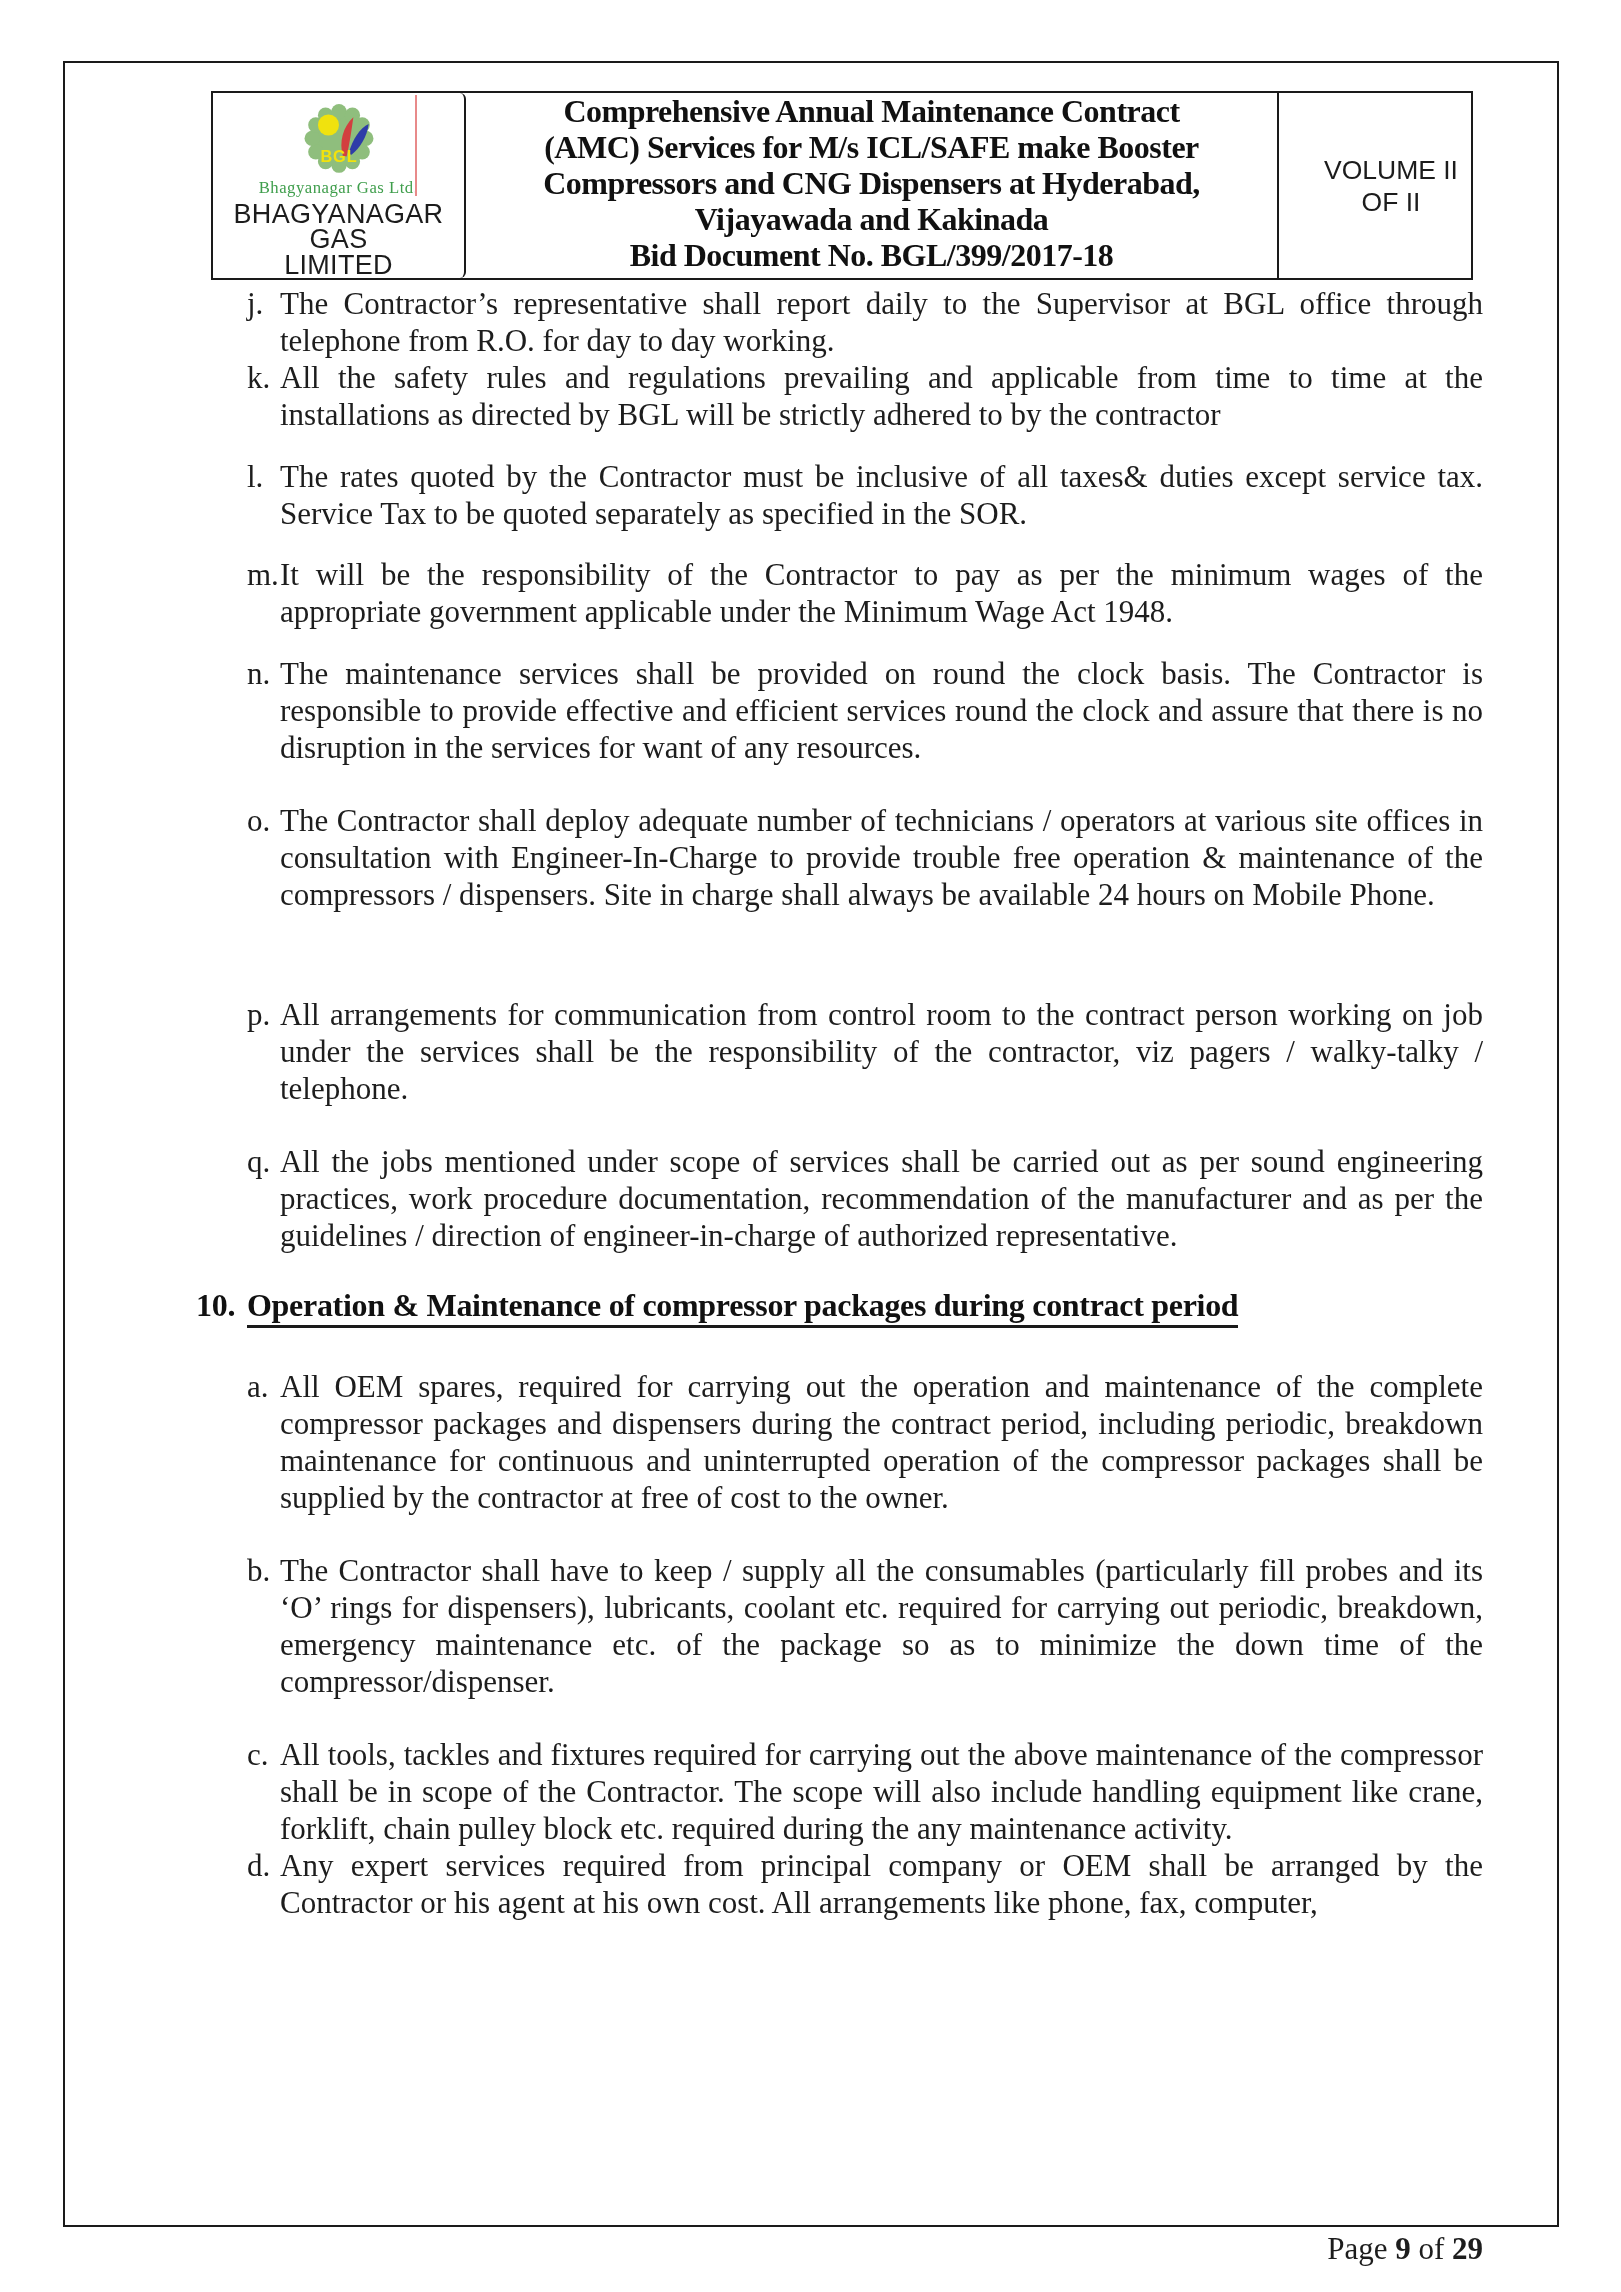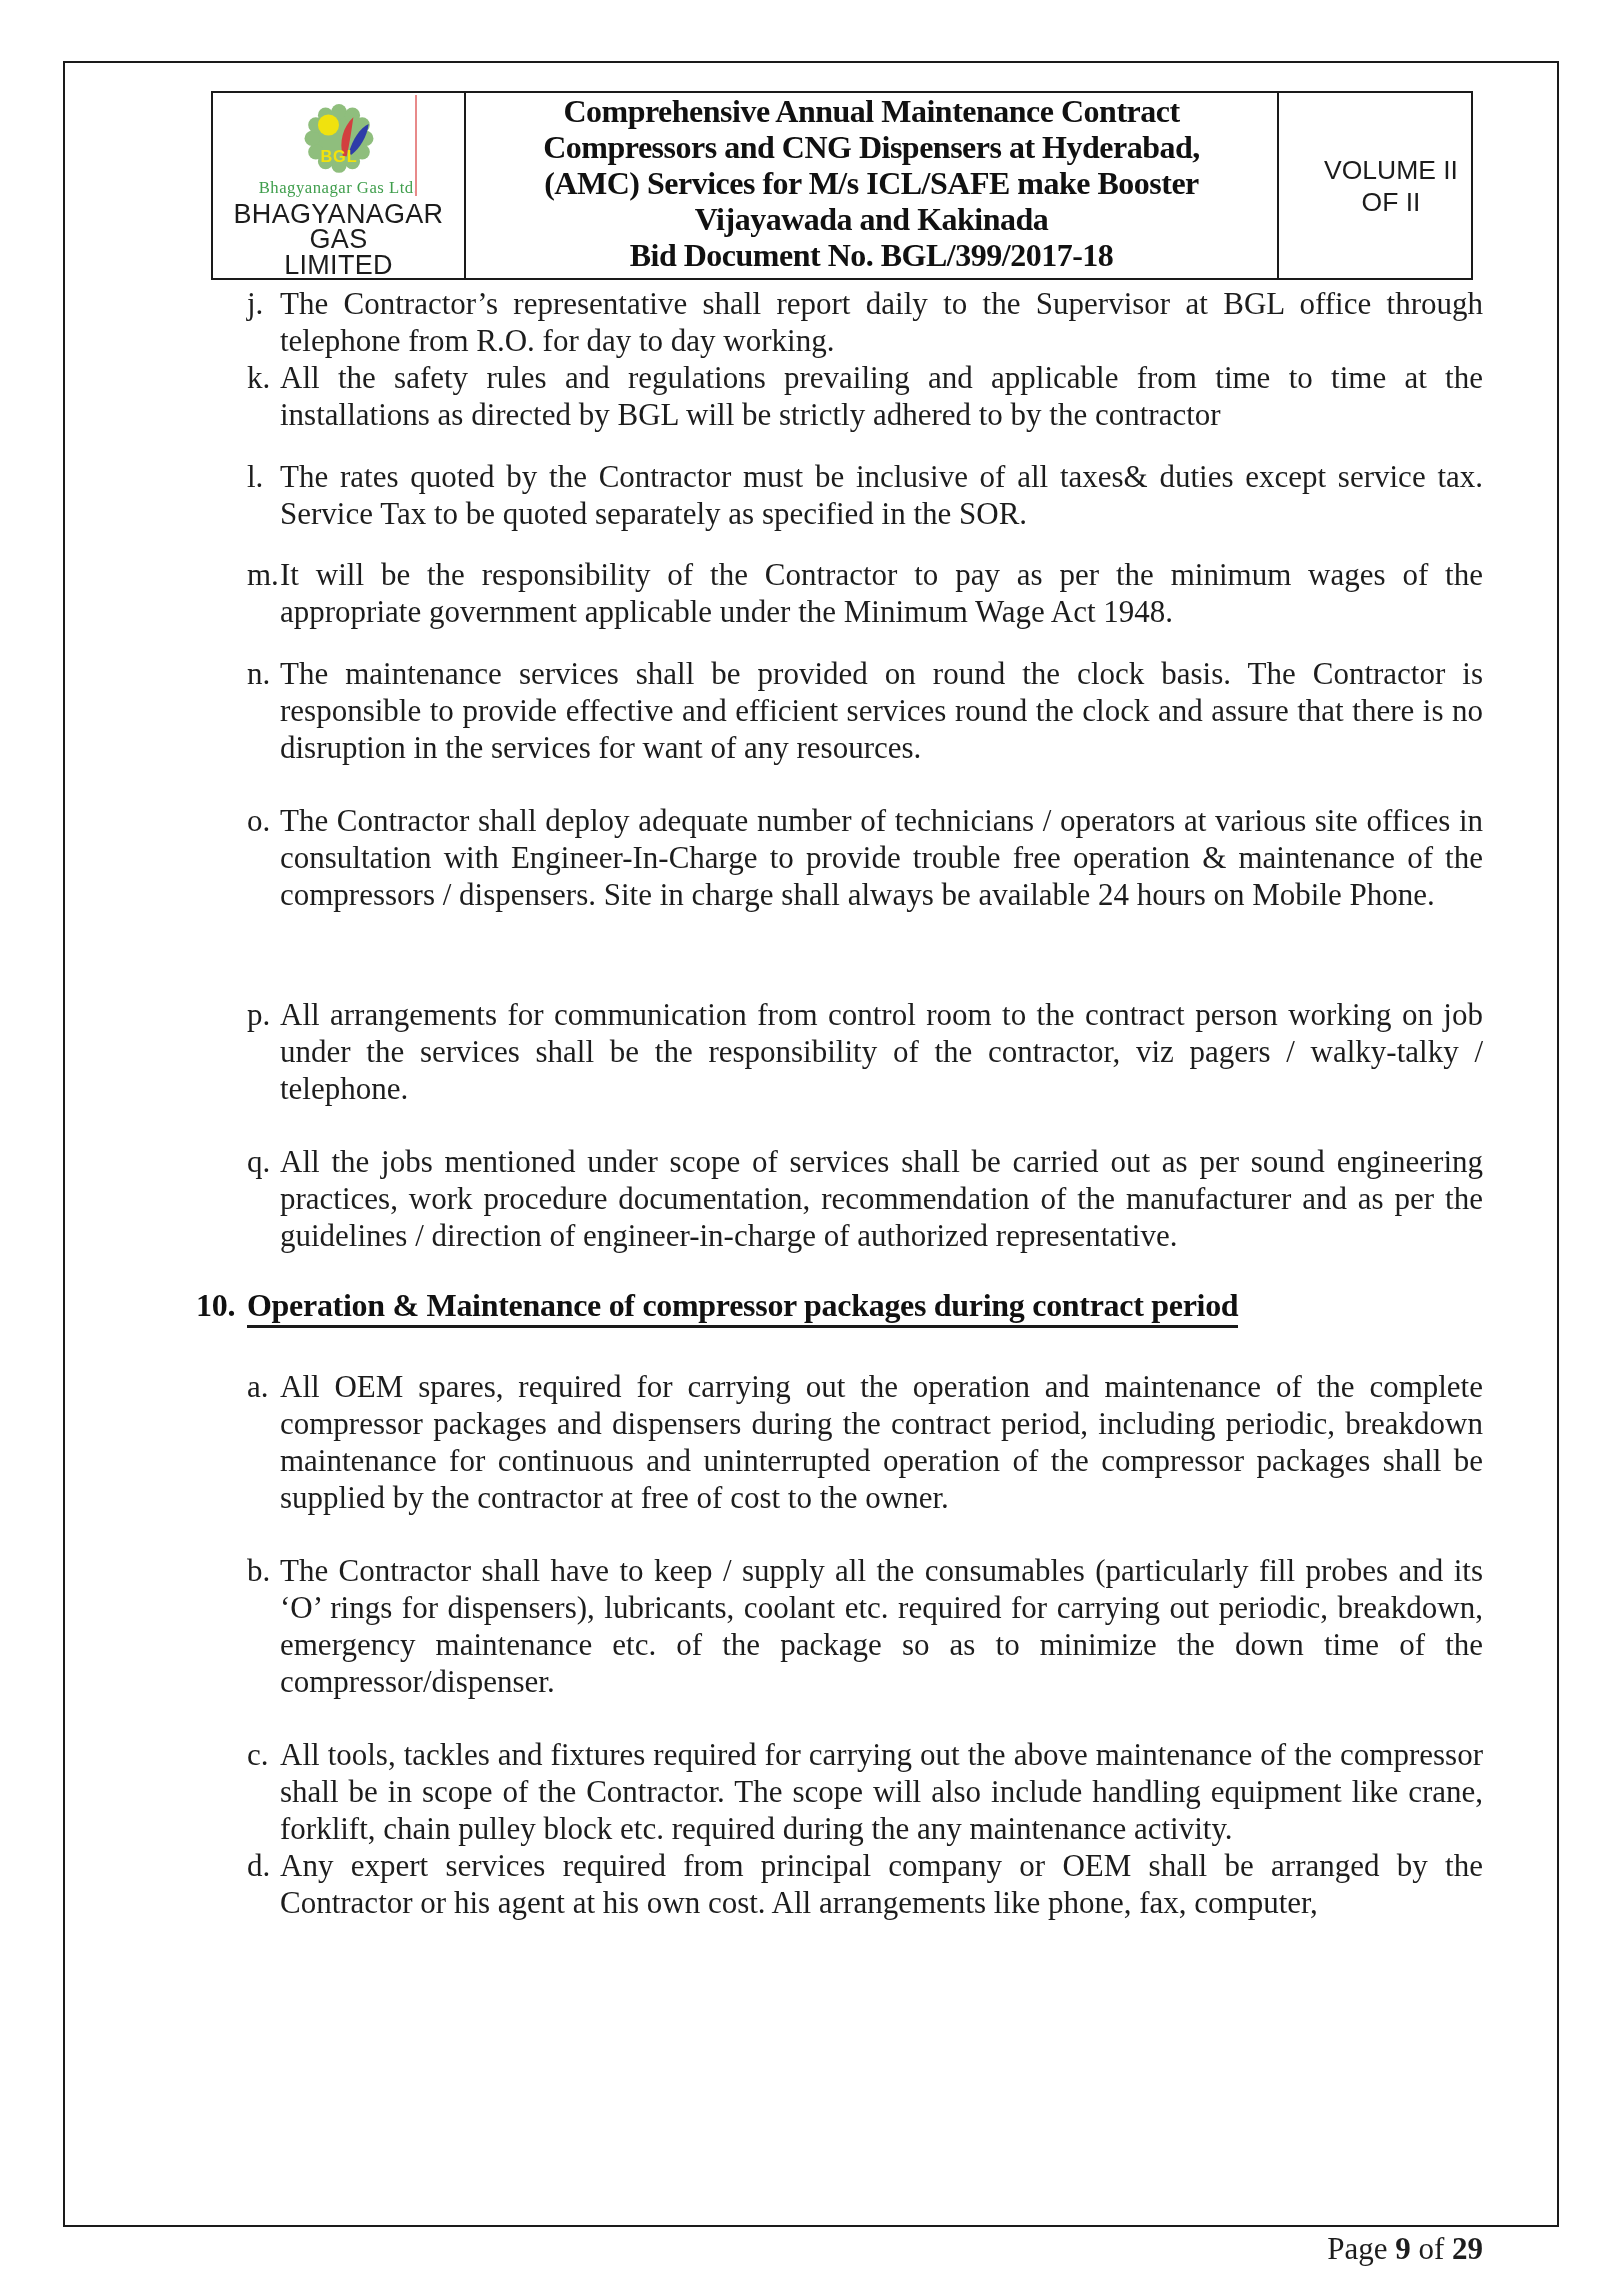--- a/index.html
+++ b/index.html
@@ -29,20 +29,21 @@
     box-sizing: border-box;
     background: #fff;
   }
   .cell { box-sizing: border-box; }
   .logo-cell {
     flex: 0 0 253px;
     border-right: 2.9px solid #1a1a1a;
     position: relative;
     display: flex; flex-direction: column; align-items: center;
     padding-top: 8.8px;
+    border-radius: 6px;
   }
   .logo-caption {
     font-size: 16.7px;
     color: #3f9e4c;
     margin-top: 1px;
     letter-spacing: 0.5px;
   }
   .company-name {
     margin-top: 4px;
     font-family: "Liberation Sans", sans-serif;
@@ -157,22 +158,22 @@
       <div class="logo-caption">Bhagyanagar Gas Ltd.</div>
       <div class="company-name">
         <div>BHAGYANAGAR GAS</div>
         <div>LIMITED</div>
       </div>
       <div class="red-line"></div>
     </div>
 
     <div class="cell title-cell">
       <div>Comprehensive Annual Maintenance Contract</div>
+      <div>(AMC) Services for M/s ICL/SAFE make Booster</div>
       <div>Compressors and CNG Dispensers at Hyderabad,</div>
-      <div>(AMC) Services for M/s ICL/SAFE make Booster</div>
       <div>Vijayawada and Kakinada</div>
       <div>Bid Document No. BGL/399/2017-18</div>
     </div>
 
     <div class="cell volume-cell">
       <div>VOLUME II</div>
       <div>OF II</div>
     </div>
 
   </div>

